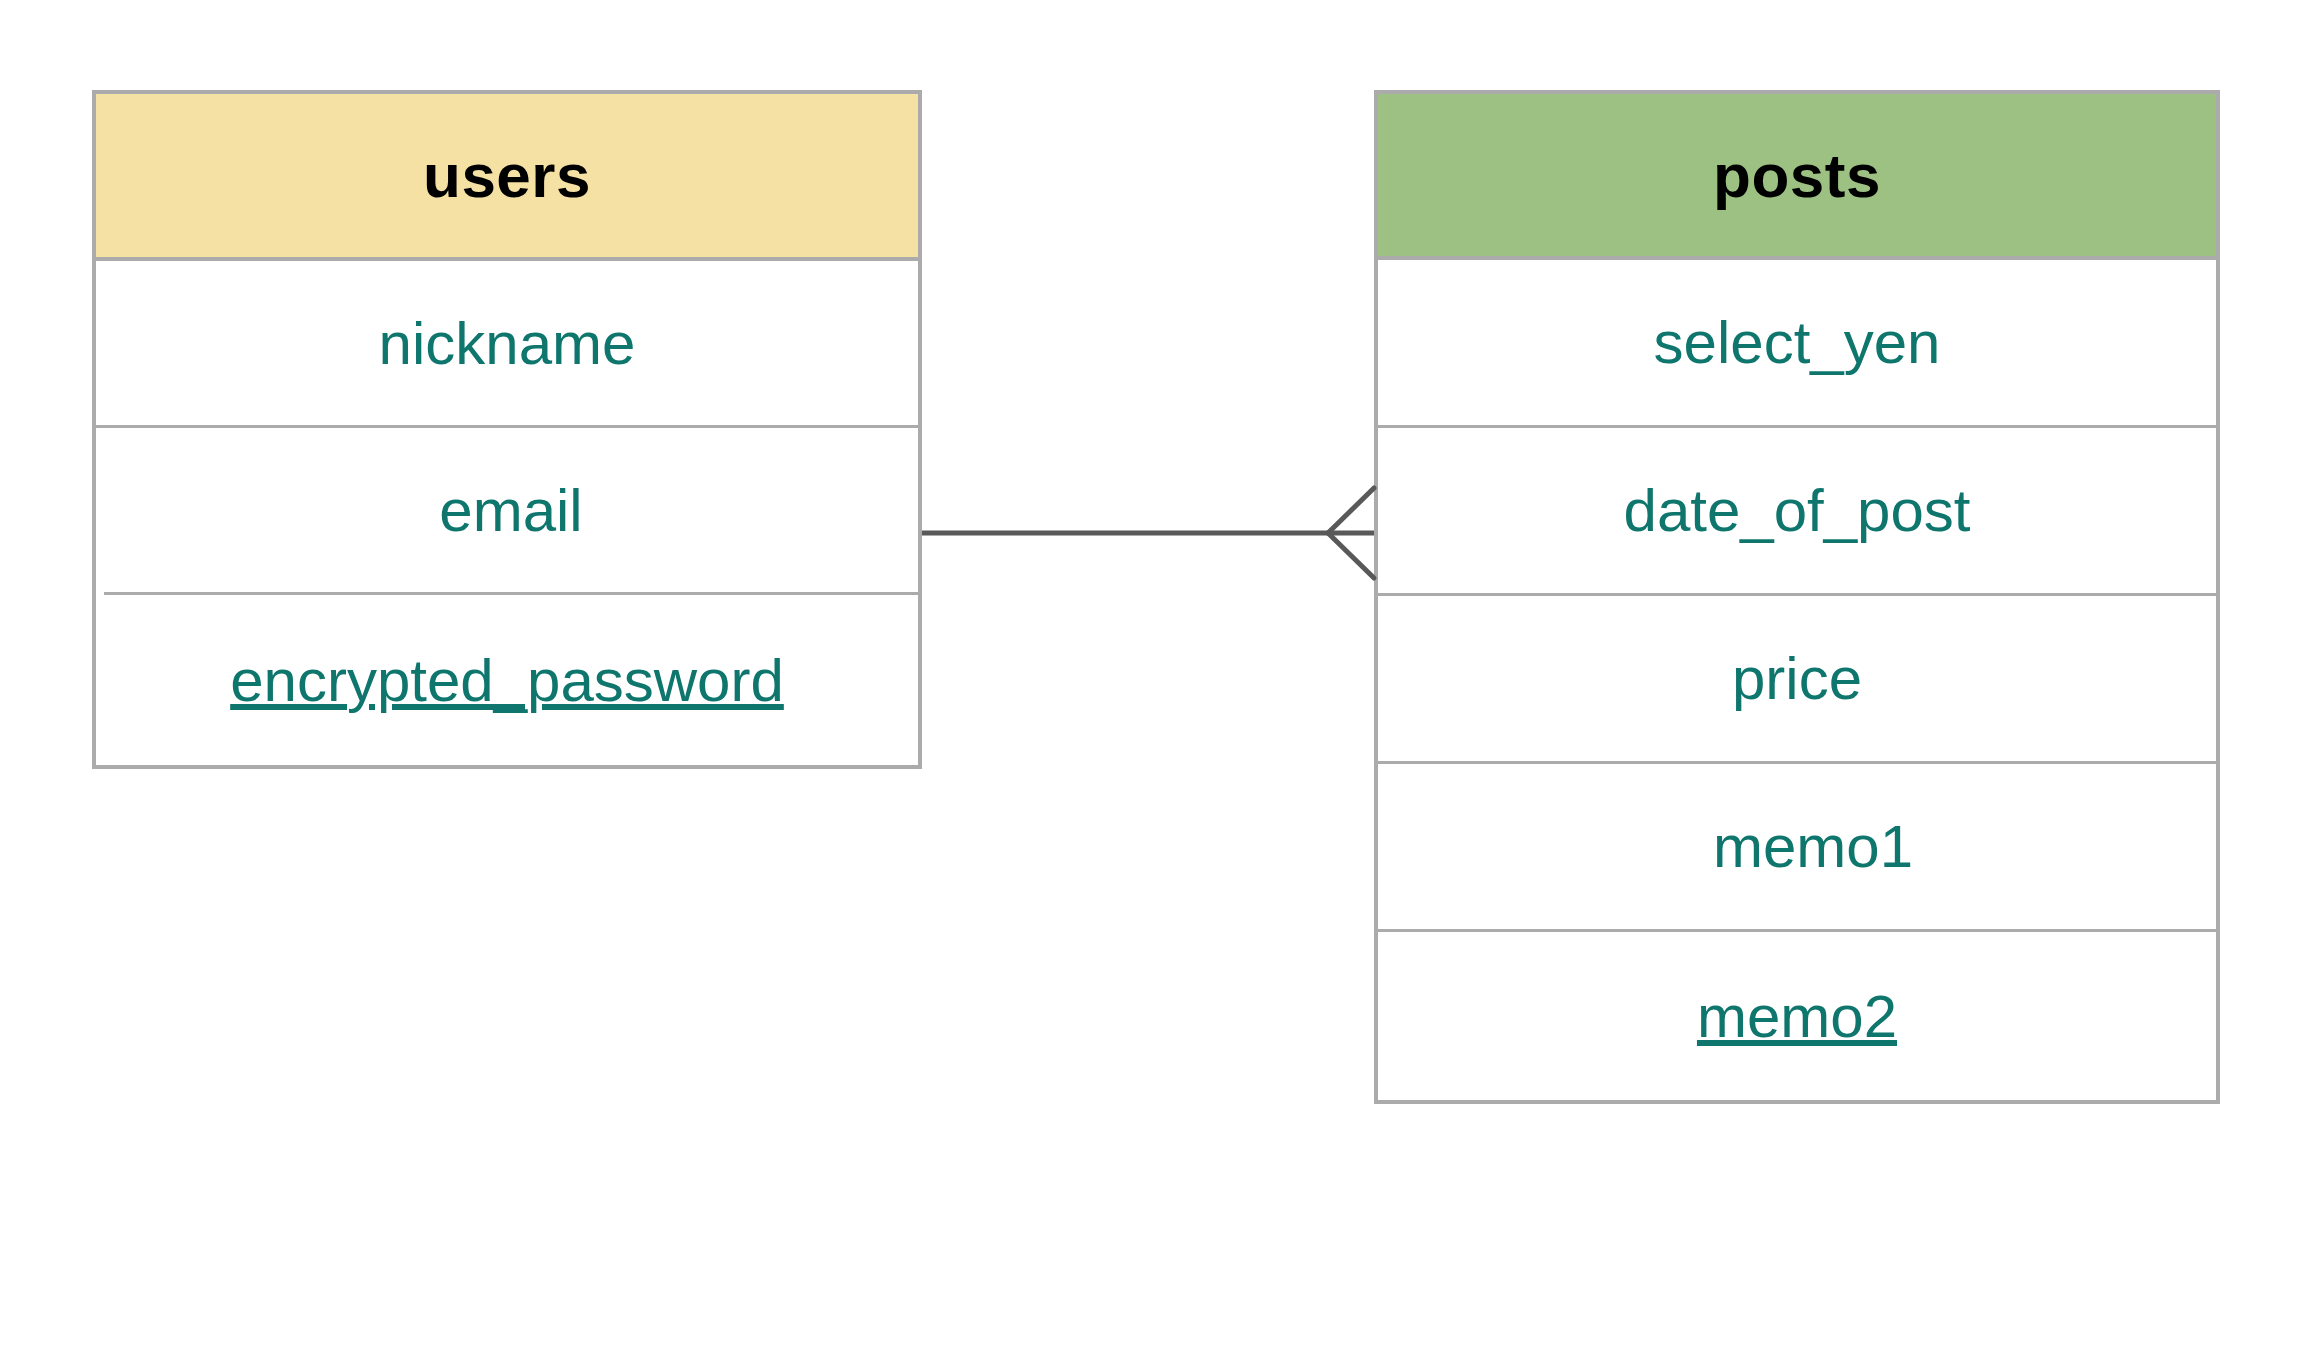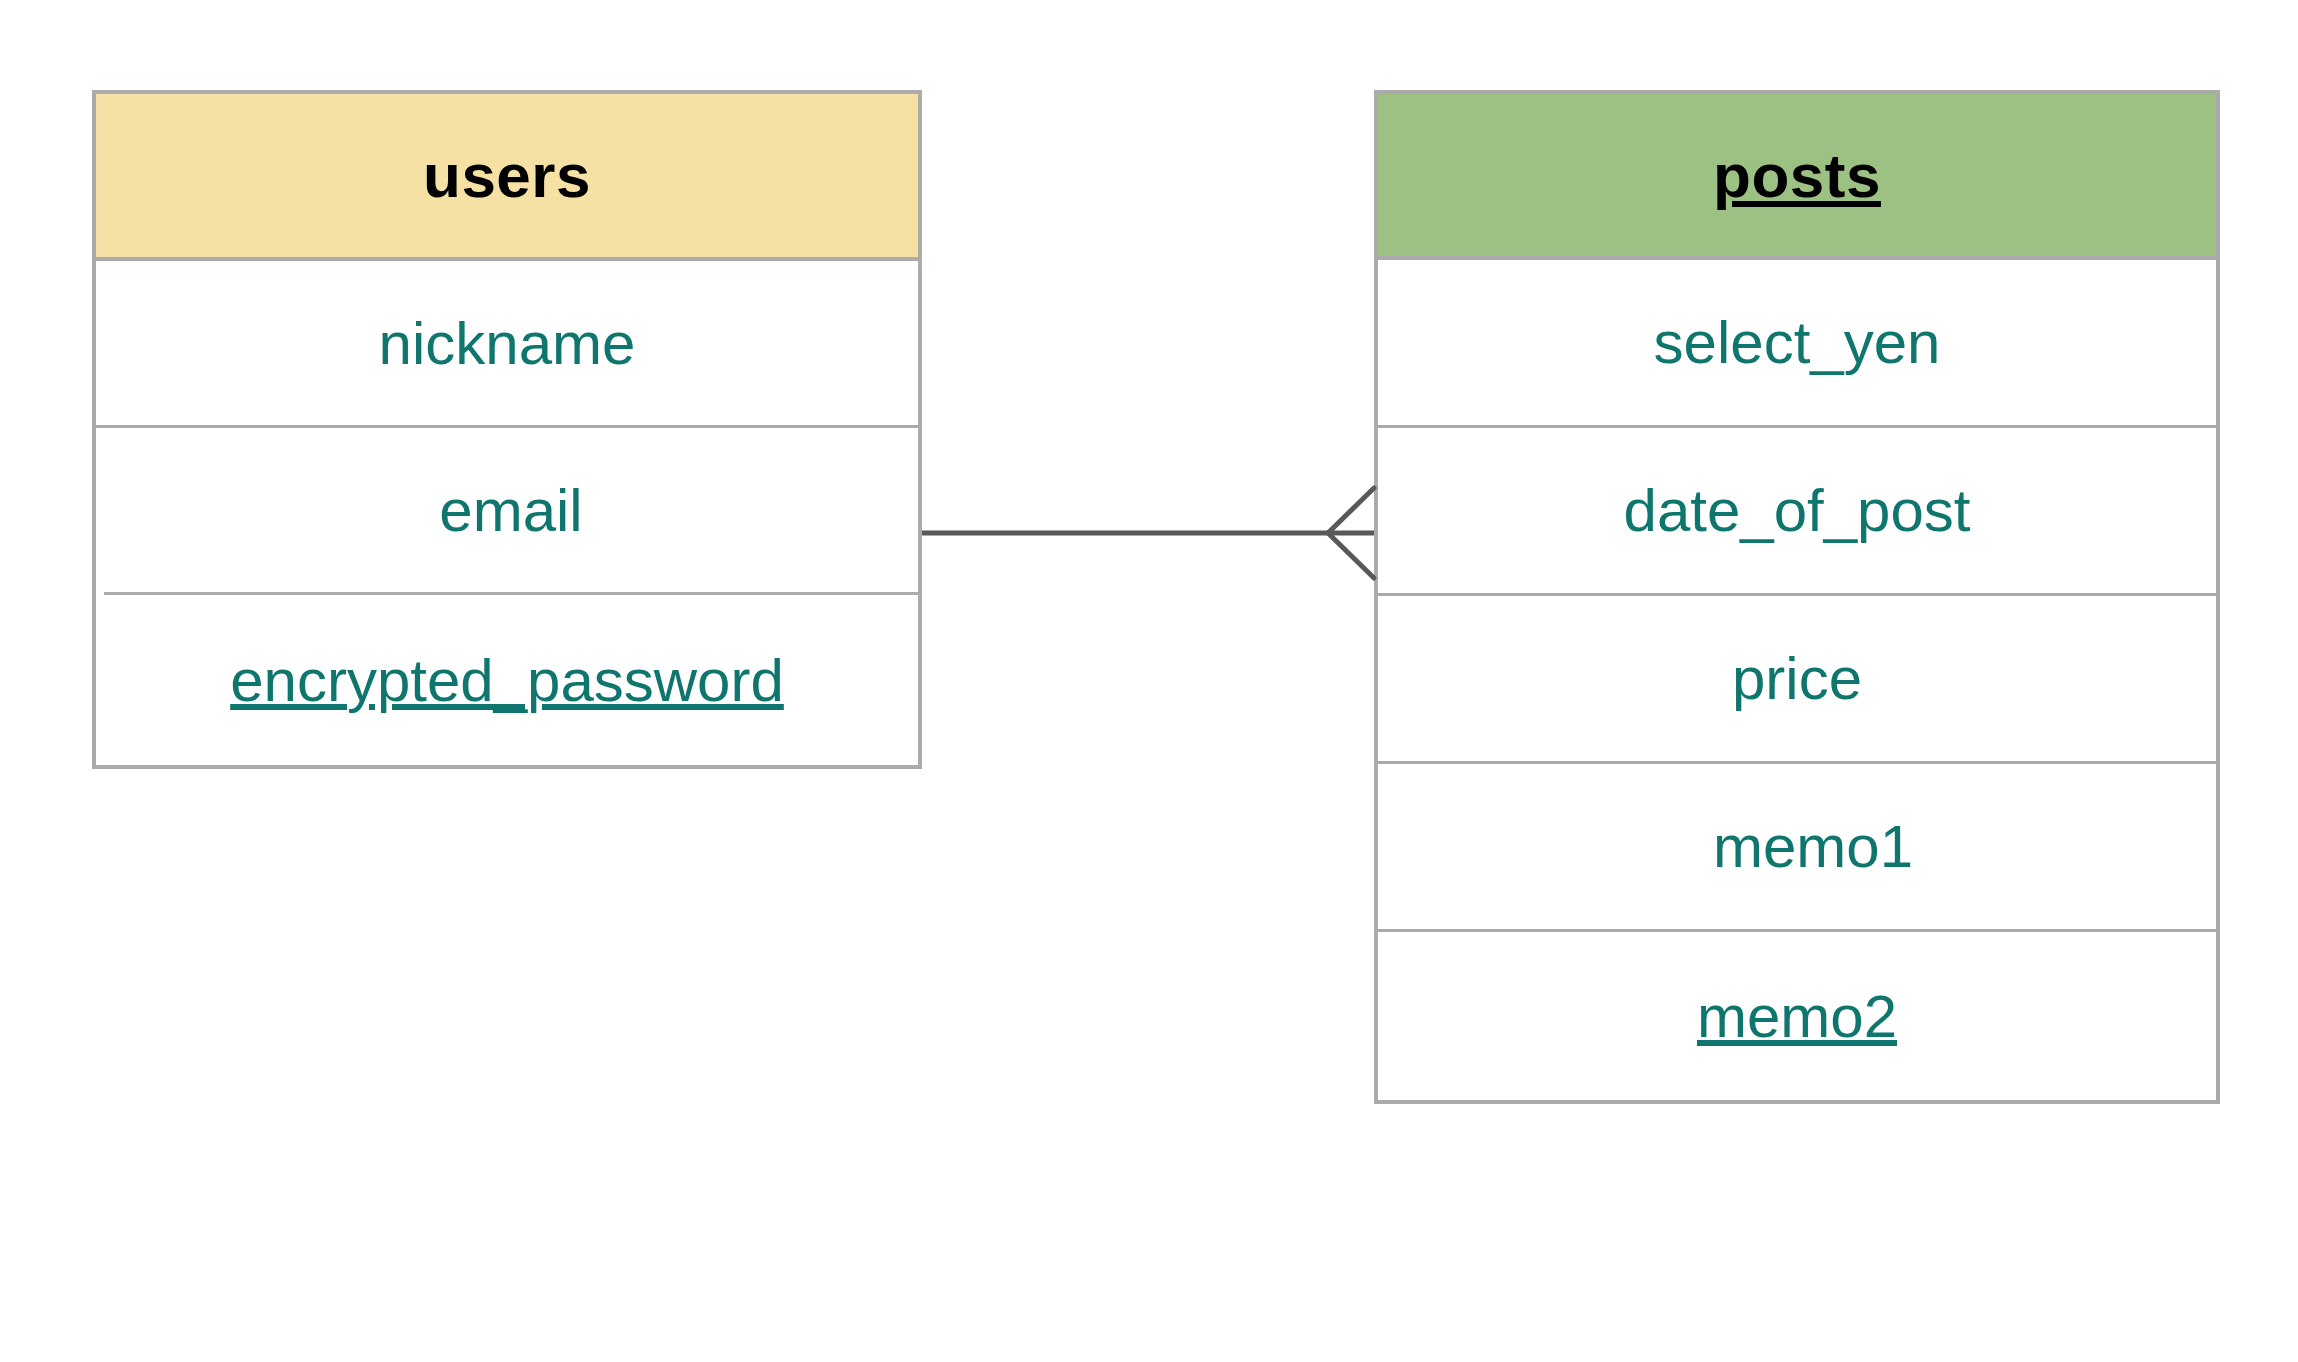--- a/index.html
+++ b/index.html
@@ -112,21 +112,21 @@
   <div class="entity" id="entity-users">
     <div class="entity-header" id="users-header" style="background: rgb(245, 225, 164); border-color: rgb(171, 171, 171);">users</div>
     <div class="entity-body" style="border-color: rgb(171, 171, 171);">
       <div class="attr-row" style="border-bottom-color: rgb(171, 171, 171);">nickname</div>
       <div class="attr-row" style="border-bottom-color: rgb(171, 171, 171); margin-left: 8px;">email</div>
       <div class="attr-row last-attr" style="border-bottom-color: rgb(171, 171, 171);">encrypted_password</div>
     </div>
   </div>
 
   <div class="entity" id="entity-posts">
-    <div class="entity-header" id="posts-header" style="background: rgb(156, 193, 131); border-color: rgb(171, 171, 171); text-decoration: underline;">posts</div>
+    <div class="entity-header" id="posts-header" style="background: rgb(156, 193, 131); border-color: rgb(171, 171, 171);">posts</div>
     <div class="entity-body" style="border-color: rgb(171, 171, 171);">
       <div class="attr-row" style="border-bottom-color: rgb(171, 171, 171);">select_yen</div>
       <div class="attr-row" style="border-bottom-color: rgb(171, 171, 171);">date_of_post</div>
       <div class="attr-row" style="border-bottom-color: rgb(171, 171, 171);">price</div>
       <div class="attr-row" style="border-bottom-color: rgb(171, 171, 171); padding-left: 32px;">memo1</div>
       <div class="attr-row" style="border-bottom-color: rgb(171, 171, 171);">memo2</div>
     </div>
   </div>
 
   <svg id="relationship-connector" viewBox="0 0 500 150" width="500" height="150" xmlns="http://www.w3.org/2000/svg">

